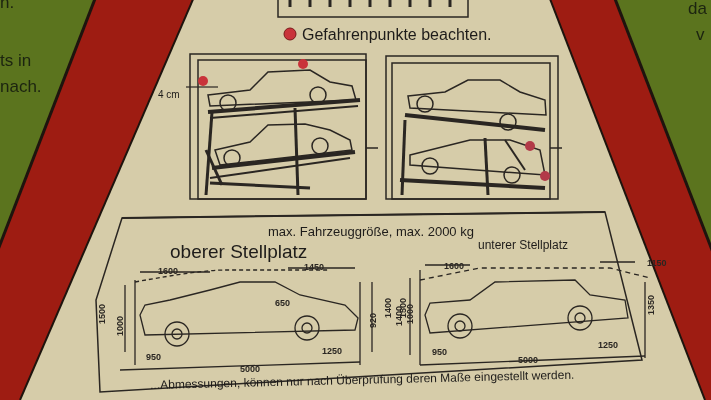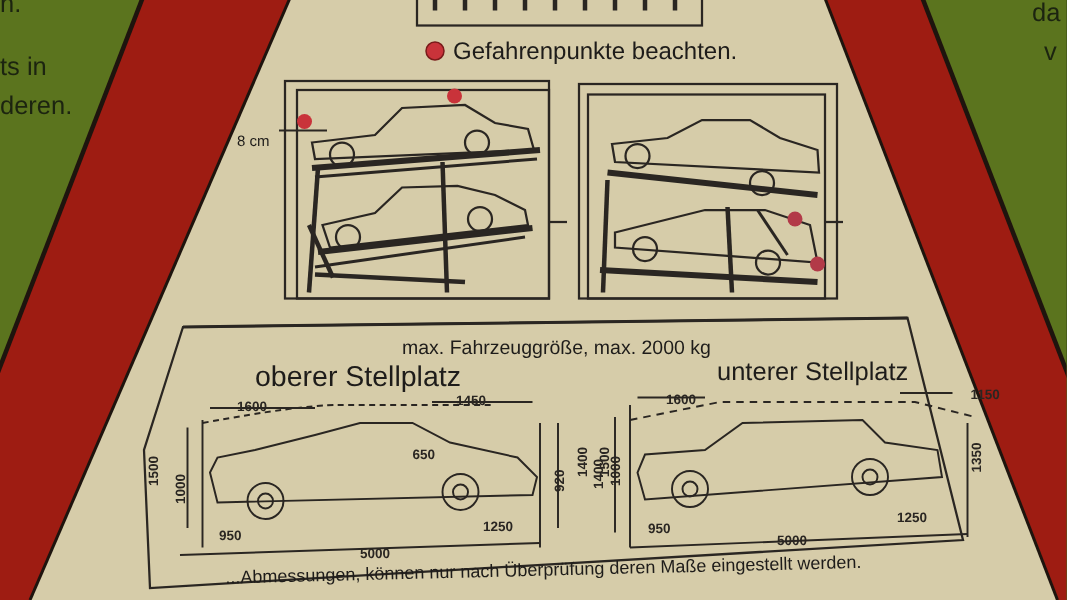--- a/index.html
+++ b/index.html
@@ -121,36 +121,36 @@
       <line x1="420" y1="270" x2="420" y2="365"></line>
       <line x1="410" y1="278" x2="410" y2="355"></line>
       <line x1="645" y1="282" x2="645" y2="358"></line>
       <line x1="425" y1="265" x2="470" y2="265"></line>
       <line x1="600" y1="262" x2="635" y2="262"></line>
     </g>
   </svg>
 
   <div class="side-text" style="left:0;top:0;">
     <div style="margin-top:-10px">n.</div>
-    <div style="margin-top:16px">ts in</div>
-    <div>deren.</div>
+    <div style="margin-top:32px">ts in</div>
+    <div>nach.</div>
   </div>
 
   <div class="side-text" style="left:688px;top:-4px;">
     <div>da</div>
     <div style="margin-left:8px">v</div>
   </div>
 
   <div class="label" style="left:302px;top:26px;font-size:16px;">Gefahrenpunkte beachten.</div>
 
-  <div class="label" style="left:158px;top:89px;font-size:10px;">8 cm</div>
+  <div class="label" style="left:158px;top:89px;font-size:10px;">4 cm</div>
 
   <div class="label" style="left:268px;top:224px;font-size:13px;">max. Fahrzeuggröße, max. 2000 kg</div>
   <div class="label" style="left:170px;top:241px;font-size:19px;">oberer Stellplatz</div>
-  <div class="label" style="left:478px;top:238px;font-size:17px;">unterer Stellplatz</div>
+  <div class="label" style="left:478px;top:238px;font-size:12px;">unterer Stellplatz</div>
 
   <div class="dim" style="left:158px;top:266px;">1600</div>
   <div class="dim" style="left:275px;top:263px;margin-top:35px;">650</div>
   <div class="dim" style="left:304px;top:262px;">1450</div>
   <div class="vdim" style="left:97px;top:324px;">1500</div>
   <div class="vdim" style="left:115px;top:336px;">1000</div>
   <div class="dim" style="left:146px;top:352px;">950</div>
   <div class="dim" style="left:322px;top:346px;">1250</div>
   <div class="dim" style="left:240px;top:364px;">5000</div>
   <div class="vdim" style="left:368px;top:328px;">920</div>

